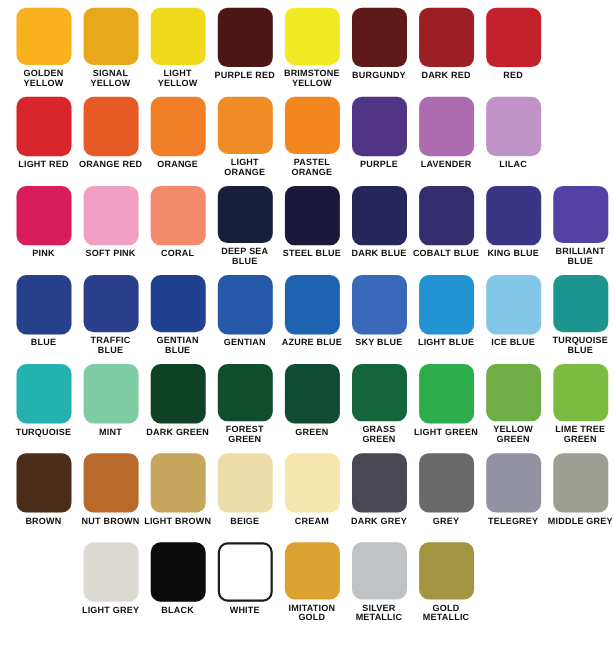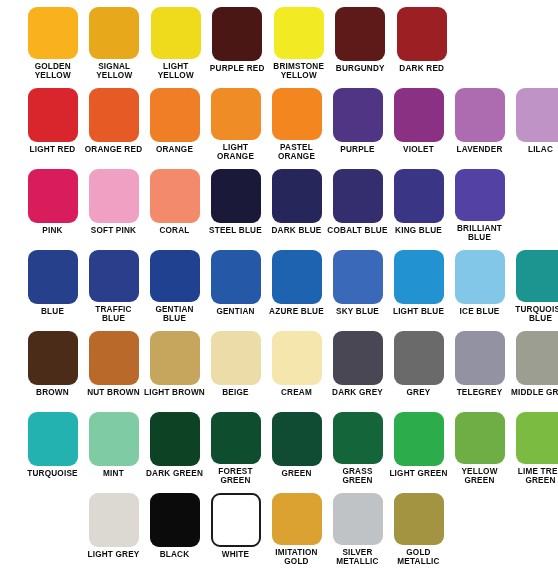--- a/index.html
+++ b/index.html
@@ -17,21 +17,21 @@
   #chart {
     position: relative;
     width: 558px;
     height: 588px;
     background: #ffffff;
   }
   .row {
     display: flex;
     width: 464px;
     height: 81px;
-    padding-left: 22px;
+    padding-left: 9px;
     box-sizing: border-box;
   }
   .cell {
     width: 61.5px;
     height: 81px;
     display: flex;
     flex-direction: column;
     align-items: center;
     position: relative;
   }
@@ -88,20 +88,24 @@
         <div class="label">BRIMSTONE YELLOW</div>
       </div>
       <div class="cell">
         <div class="swatch" style="background: rgb(93, 26, 24);"></div>
         <div class="label">BURGUNDY</div>
       </div>
       <div class="cell">
         <div class="swatch" style="background: rgb(156, 31, 35);"></div>
         <div class="label">DARK RED</div>
       </div>
+      <div class="cell">
+        <div class="swatch" style="background: rgb(195, 34, 43);"></div>
+        <div class="label">RED</div>
+      </div>
     </div>
     <div class="row">
       <div class="cell">
         <div class="swatch" style="background: rgb(216, 38, 44);"></div>
         <div class="label">LIGHT RED</div>
       </div>
       <div class="cell">
         <div class="swatch" style="background: rgb(230, 90, 37);"></div>
         <div class="label">ORANGE RED</div>
       </div>
@@ -115,24 +119,20 @@
       </div>
       <div class="cell">
         <div class="swatch" style="background: rgb(243, 134, 31);"></div>
         <div class="label">PASTEL ORANGE</div>
       </div>
       <div class="cell">
         <div class="swatch" style="background: rgb(79, 53, 132);"></div>
         <div class="label">PURPLE</div>
       </div>
       <div class="cell">
-        <div class="swatch" style="background: rgb(139, 49, 131);"></div>
-        <div class="label">VIOLET</div>
-      </div>
-      <div class="cell">
         <div class="swatch" style="background: rgb(173, 107, 176);"></div>
         <div class="label">LAVENDER</div>
       </div>
       <div class="cell">
         <div class="swatch" style="background: rgb(191, 147, 198);"></div>
         <div class="label">LILAC</div>
       </div>
     </div>
     <div class="row">
       <div class="cell">
@@ -141,20 +141,24 @@
       </div>
       <div class="cell">
         <div class="swatch" style="background: rgb(240, 160, 195);"></div>
         <div class="label">SOFT PINK</div>
       </div>
       <div class="cell">
         <div class="swatch" style="background: rgb(243, 138, 107);"></div>
         <div class="label">CORAL</div>
       </div>
       <div class="cell">
+        <div class="swatch" style="background: rgb(23, 32, 59);"></div>
+        <div class="label">DEEP SEA BLUE</div>
+      </div>
+      <div class="cell">
         <div class="swatch" style="background: rgb(27, 25, 58);"></div>
         <div class="label">STEEL BLUE</div>
       </div>
       <div class="cell">
         <div class="swatch" style="background: rgb(39, 38, 90);"></div>
         <div class="label">DARK BLUE</div>
       </div>
       <div class="cell">
         <div class="swatch" style="background: rgb(52, 46, 110);"></div>
         <div class="label">COBALT BLUE</div>
@@ -201,20 +205,58 @@
         <div class="swatch" style="background: rgb(130, 198, 232);"></div>
         <div class="label">ICE BLUE</div>
       </div>
       <div class="cell">
         <div class="swatch" style="background: rgb(28, 149, 145);"></div>
         <div class="label">TURQUOISE BLUE</div>
       </div>
     </div>
     <div class="row">
       <div class="cell">
+        <div class="swatch" style="background: rgb(35, 178, 176);"></div>
+        <div class="label">TURQUOISE</div>
+      </div>
+      <div class="cell">
+        <div class="swatch" style="background: rgb(126, 203, 164);"></div>
+        <div class="label">MINT</div>
+      </div>
+      <div class="cell">
+        <div class="swatch" style="background: rgb(13, 67, 36);"></div>
+        <div class="label">DARK GREEN</div>
+      </div>
+      <div class="cell">
+        <div class="swatch" style="background: rgb(14, 78, 46);"></div>
+        <div class="label">FOREST GREEN</div>
+      </div>
+      <div class="cell">
+        <div class="swatch" style="background: rgb(15, 76, 51);"></div>
+        <div class="label">GREEN</div>
+      </div>
+      <div class="cell">
+        <div class="swatch" style="background: rgb(20, 102, 58);"></div>
+        <div class="label">GRASS GREEN</div>
+      </div>
+      <div class="cell">
+        <div class="swatch" style="background: rgb(45, 172, 75);"></div>
+        <div class="label">LIGHT GREEN</div>
+      </div>
+      <div class="cell">
+        <div class="swatch" style="background: rgb(110, 174, 68);"></div>
+        <div class="label">YELLOW GREEN</div>
+      </div>
+      <div class="cell">
+        <div class="swatch" style="background: rgb(124, 187, 66);"></div>
+        <div class="label">LIME TREE GREEN</div>
+      </div>
+    </div>
+    <div class="row">
+      <div class="cell">
         <div class="swatch" style="background: rgb(75, 44, 24);"></div>
         <div class="label">BROWN</div>
       </div>
       <div class="cell">
         <div class="swatch" style="background: rgb(185, 106, 42);"></div>
         <div class="label">NUT BROWN</div>
       </div>
       <div class="cell">
         <div class="swatch" style="background: rgb(198, 165, 92);"></div>
         <div class="label">LIGHT BROWN</div>
@@ -235,58 +277,20 @@
         <div class="swatch" style="background: rgb(106, 106, 106);"></div>
         <div class="label">GREY</div>
       </div>
       <div class="cell">
         <div class="swatch" style="background: rgb(146, 146, 163);"></div>
         <div class="label">TELEGREY</div>
       </div>
       <div class="cell">
         <div class="swatch" style="background: rgb(156, 158, 146);"></div>
         <div class="label">MIDDLE GREY</div>
-      </div>
-    </div>
-    <div class="row">
-      <div class="cell">
-        <div class="swatch" style="background: rgb(35, 178, 176);"></div>
-        <div class="label">TURQUOISE</div>
-      </div>
-      <div class="cell">
-        <div class="swatch" style="background: rgb(126, 203, 164);"></div>
-        <div class="label">MINT</div>
-      </div>
-      <div class="cell">
-        <div class="swatch" style="background: rgb(13, 67, 36);"></div>
-        <div class="label">DARK GREEN</div>
-      </div>
-      <div class="cell">
-        <div class="swatch" style="background: rgb(14, 78, 46);"></div>
-        <div class="label">FOREST GREEN</div>
-      </div>
-      <div class="cell">
-        <div class="swatch" style="background: rgb(15, 76, 51);"></div>
-        <div class="label">GREEN</div>
-      </div>
-      <div class="cell">
-        <div class="swatch" style="background: rgb(20, 102, 58);"></div>
-        <div class="label">GRASS GREEN</div>
-      </div>
-      <div class="cell">
-        <div class="swatch" style="background: rgb(45, 172, 75);"></div>
-        <div class="label">LIGHT GREEN</div>
-      </div>
-      <div class="cell">
-        <div class="swatch" style="background: rgb(110, 174, 68);"></div>
-        <div class="label">YELLOW GREEN</div>
-      </div>
-      <div class="cell">
-        <div class="swatch" style="background: rgb(124, 187, 66);"></div>
-        <div class="label">LIME TREE GREEN</div>
       </div>
     </div>
     <div class="row">
       <div class="cell empty">
         <div class="swatch" style="background: rgb(255, 255, 255);"></div>
         <div class="label"></div>
       </div>
       <div class="cell">
         <div class="swatch" style="background: rgb(220, 217, 210);"></div>
         <div class="label">LIGHT GREY</div>

